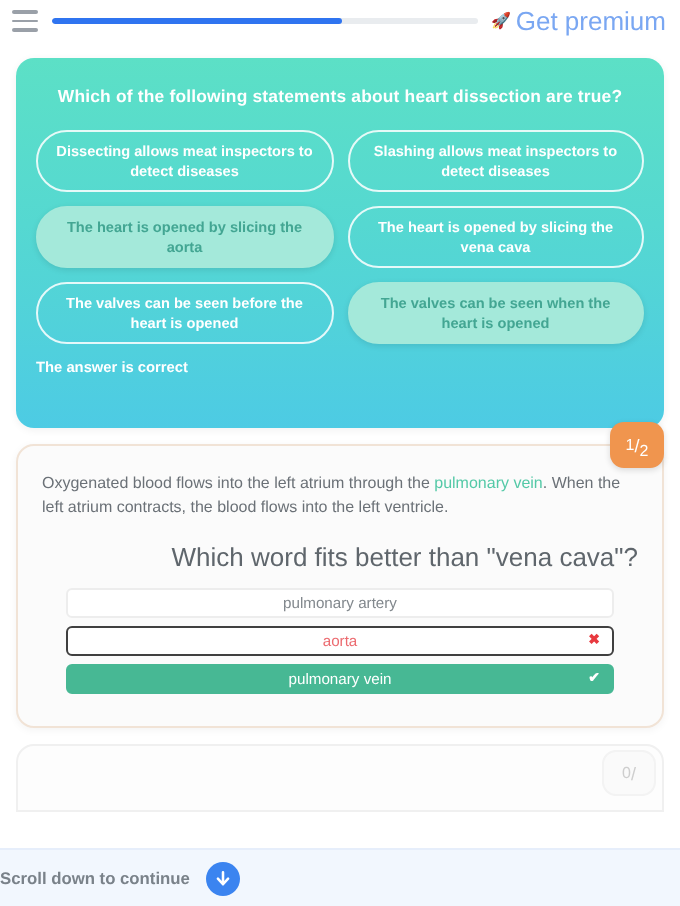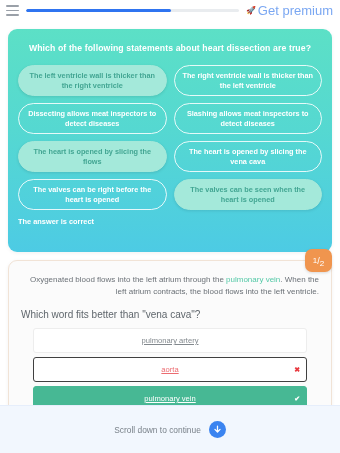--- a/index.html
+++ b/index.html
@@ -67,29 +67,29 @@
     min-width: 27px; height: 23px; display: flex; align-items: center;
     justify-content: center; font-size: 9px; box-shadow: 0 1px 3px rgba(0,0,0,0.14);
   }
   .badge .num { font-size: 8px; }
   .badge .sl { font-size: 9px; margin: 0 0px; }
   .badge .den { font-size: 8px; align-self: flex-end; margin-bottom: 4px; }
   .qcard {
     background: #fbfbfb; border: 1px solid #f1e3d6; border-radius: 9px;
     padding: 13px 12px 16px 12px; box-shadow: 0 1px 4px rgba(0,0,0,0.05);
   }
-  .passage { font-size: 8px; color: #6b7177; line-height: 1.5; text-align: right; }
+  .passage { font-size: 8px; color: #6b7177; line-height: 1.5; text-align: left; }
   .passage .hl { color: #54c9a7; }
-  .prompt { font-size: 10px; color: #5f666c; text-align: left; margin-top: 11px; margin-bottom: 8px; }
+  .prompt { font-size: 13px; color: #5f666c; text-align: right; margin-top: 11px; margin-bottom: 8px; }
 
   .answers { display: flex; flex-direction: column; gap: 4px; padding: 0 12px; }
   .ans {
-    position: relative; height: 25px; border-radius: 3px;
+    position: relative; height: 15px; border-radius: 3px;
     display: flex; align-items: center; justify-content: center;
-    font-size: 7.6px; cursor: pointer; text-decoration: underline;
+    font-size: 7.6px; cursor: pointer;
   }
   .ans.neutral { background: #ffffff; border: 1px solid #ededed; color: #82888d; }
   .ans.wrong { background: #ffffff; border: 1px solid #404040; color: #ec6b70; }
   .ans.correct { background: #47b894; border: 1px solid #47b894; color: #ffffff; }
   .ans .mark { position: absolute; right: 6px; font-size: 7px; line-height: 1; }
   .ans.wrong .mark { color: #e8393f; font-weight: bold; }
   .ans.correct .mark { color: #ffffff; font-weight: bold; }
 
   
   .nextcard-wrap { position: relative; margin: 8px 8px 0 8px; }
@@ -97,23 +97,23 @@
     background: #fdfdfd; border: 1px solid #f0f0f0; border-top-left-radius: 9px;
     border-top-right-radius: 9px; height: 34px;
   }
   .badge.faded {
     top: 3px; right: 4px; background: #fafafa; color: #c9c9c9;
     box-shadow: none; border: 1px solid #f2f2f2; opacity: .9;
   }
 
   
   .scrollhint {
-    position: absolute; left: 0; right: 0; bottom: 0; height: 48px;
+    position: absolute; left: 0; right: 0; bottom: 0; height: 29px;
     background: #f2f7fe; border-top: 1px solid #e6eefb;
-    display: flex; align-items: center; justify-content: center; gap: 8px;
+    display: flex; align-items: center; justify-content: flex-start; gap: 8px; font-weight: bold;
   }
   .scrollhint .label { font-size: 8.4px; color: #7a828a; }
   .scrollhint .arrow {
     width: 17px; height: 17px; border-radius: 50%; background: #3b84f0;
     display: flex; align-items: center; justify-content: center; cursor: pointer;
   }
   .scrollhint .arrow svg { display: block; }
 </style>
 </head>
 <body>
@@ -134,33 +134,29 @@
       <span class="ptext">Get premium</span>
     </div>
   </div>
 
   <div class="scrollarea">
 
     <div class="quiz-card">
       <div class="quiz-question">Which of the following statements about heart dissection are true?</div>
 
       <div class="opt-row">
-        <div class="opt selected">The left ventricle wall is thicker than the right ventricle</div>
-        <div class="opt">The right ventricle wall is thicker than the left ventricle</div>
-      </div>
-      <div class="opt-row">
         <div class="opt">Dissecting allows meat inspectors to detect diseases</div>
         <div class="opt">Slashing allows meat inspectors to detect diseases</div>
       </div>
       <div class="opt-row">
-        <div class="opt selected">The heart is opened by slicing the flows</div>
+        <div class="opt selected">The heart is opened by slicing the aorta</div>
         <div class="opt">The heart is opened by slicing the vena cava</div>
       </div>
       <div class="opt-row">
-        <div class="opt">The valves can be right before the heart is opened</div>
+        <div class="opt">The valves can be seen before the heart is opened</div>
         <div class="opt selected">The valves can be seen when the heart is opened</div>
       </div>
 
       <div class="quiz-feedback">The answer is correct</div>
     </div>
 
     <div class="qcard-wrap">
       <div class="badge">
         <span class="num">1</span>
         <span class="sl">/</span>

